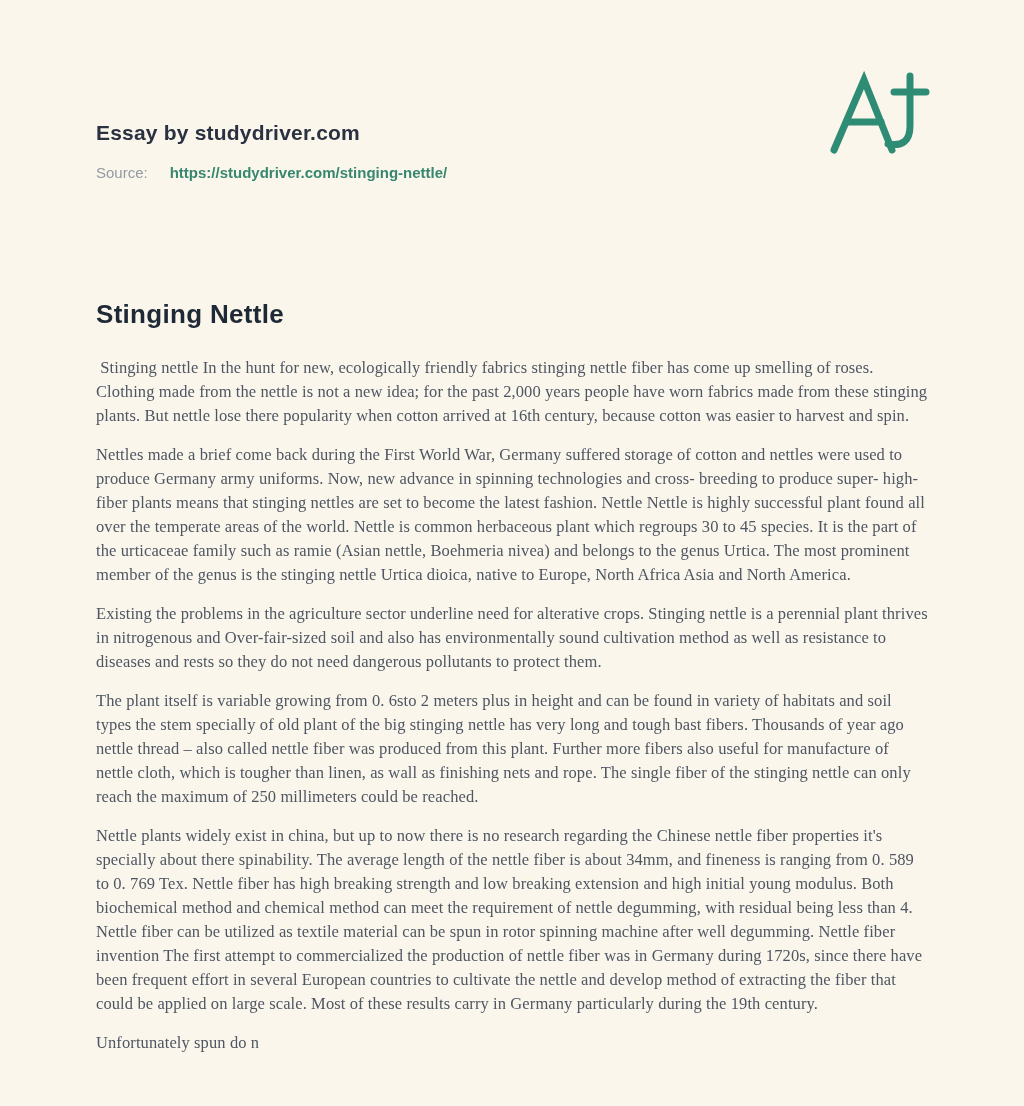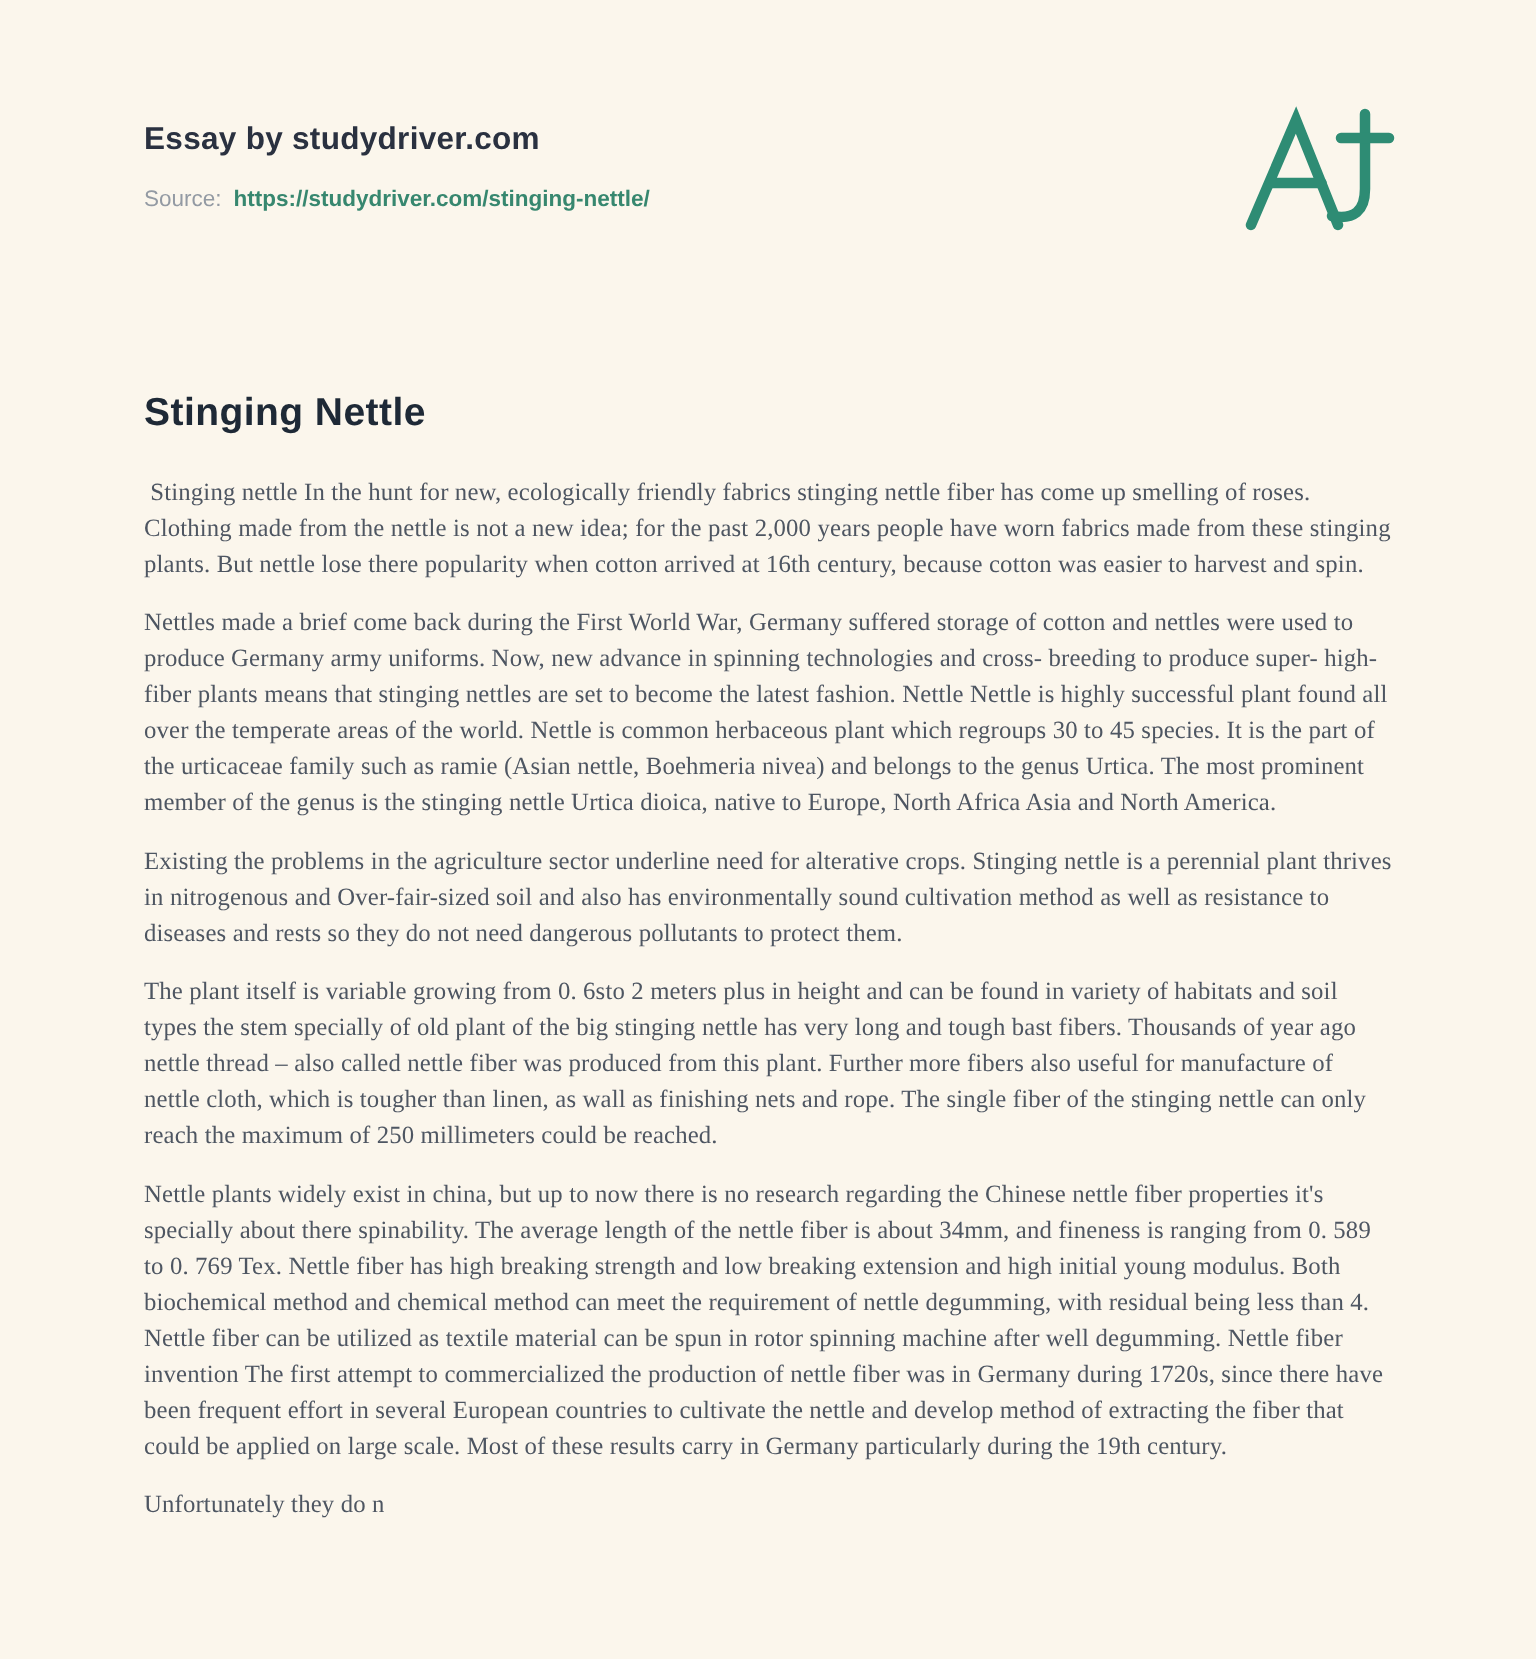--- a/index.html
+++ b/index.html
@@ -8,41 +8,41 @@
   }
   body {
     width: 1024px;
     height: 1106px;
     background: #fbf6ec;
     font-family: "Liberation Sans", "DejaVu Sans", sans-serif;
     overflow: hidden;
     position: relative;
   }
   .page {
-    padding: 80px 96px 0 96px;
+    padding: 120px 96px 0 96px;
     position: relative;
     box-sizing: border-box;
     width: 1024px;
   }
   .brand {
     font-size: 21px;
     font-weight: 700;
     color: #2a3140;
     letter-spacing: 0.2px;
     margin: 0;
     line-height: 26px;
   }
   .source-line {
     margin-top: 17px;
     font-size: 15px;
     line-height: 20px;
   }
   .source-label {
     color: #939aa3;
-    margin-right: 8px;
+    margin-right: 22px;
   }
   .source-url {
     color: #37876f;
     text-decoration: none;
     font-weight: bold;
   }
   .logo {
     position: absolute;
     top: 68px;
     right: 92px;
@@ -94,16 +94,16 @@
   </div>
 
   <h1 class="essay-title">Stinging Nettle</h1>
 
   <div class="essay-body">
     <p> Stinging nettle In the hunt for new, ecologically friendly fabrics stinging nettle fiber has come up smelling of roses. Clothing made from the nettle is not a new idea; for the past 2,000 years people have worn fabrics made from these stinging plants. But nettle lose there popularity when cotton arrived at 16th century, because cotton was easier to harvest and spin.</p>
     <p>Nettles made a brief come back during the First World War, Germany suffered storage of cotton and nettles were used to produce Germany army uniforms. Now, new advance in spinning technologies and cross- breeding to produce super- high- fiber plants means that stinging nettles are set to become the latest fashion. Nettle Nettle is highly successful plant found all over the temperate areas of the world. Nettle is common herbaceous plant which regroups 30 to 45 species. It is the part of the urticaceae family such as ramie (Asian nettle, Boehmeria nivea) and belongs to the genus Urtica. The most prominent member of the genus is the stinging nettle Urtica dioica, native to Europe, North Africa Asia and North America.</p>
     <p>Existing the problems in the agriculture sector underline need for alterative crops. Stinging nettle is a perennial plant thrives in nitrogenous and Over-fair-sized soil and also has environmentally sound cultivation method as well as resistance to diseases and rests so they do not need dangerous pollutants to protect them.</p>
     <p>The plant itself is variable growing from 0. 6sto 2 meters plus in height and can be found in variety of habitats and soil types the stem specially of old plant of the big stinging nettle has very long and tough bast fibers. Thousands of year ago nettle thread – also called nettle fiber was produced from this plant. Further more fibers also useful for manufacture of nettle cloth, which is tougher than linen, as wall as finishing nets and rope. The single fiber of the stinging nettle can only reach the maximum of 250 millimeters could be reached.</p>
     <p>Nettle plants widely exist in china, but up to now there is no research regarding the Chinese nettle fiber properties it's specially about there spinability. The average length of the nettle fiber is about 34mm, and fineness is ranging from 0. 589 to 0. 769 Tex. Nettle fiber has high breaking strength and low breaking extension and high initial young modulus. Both biochemical method and chemical method can meet the requirement of nettle degumming, with residual being less than 4. Nettle fiber can be utilized as textile material can be spun in rotor spinning machine after well degumming. Nettle fiber invention The first attempt to commercialized the production of nettle fiber was in Germany during 1720s, since there have been frequent effort in several European countries to cultivate the nettle and develop method of extracting the fiber that could be applied on large scale. Most of these results carry in Germany particularly during the 19th century.</p>
-    <p>Unfortunately they do n</p>
+    <p>Unfortunately spun do n</p>
   </div>
 
 </div>
 
 </body></html>

